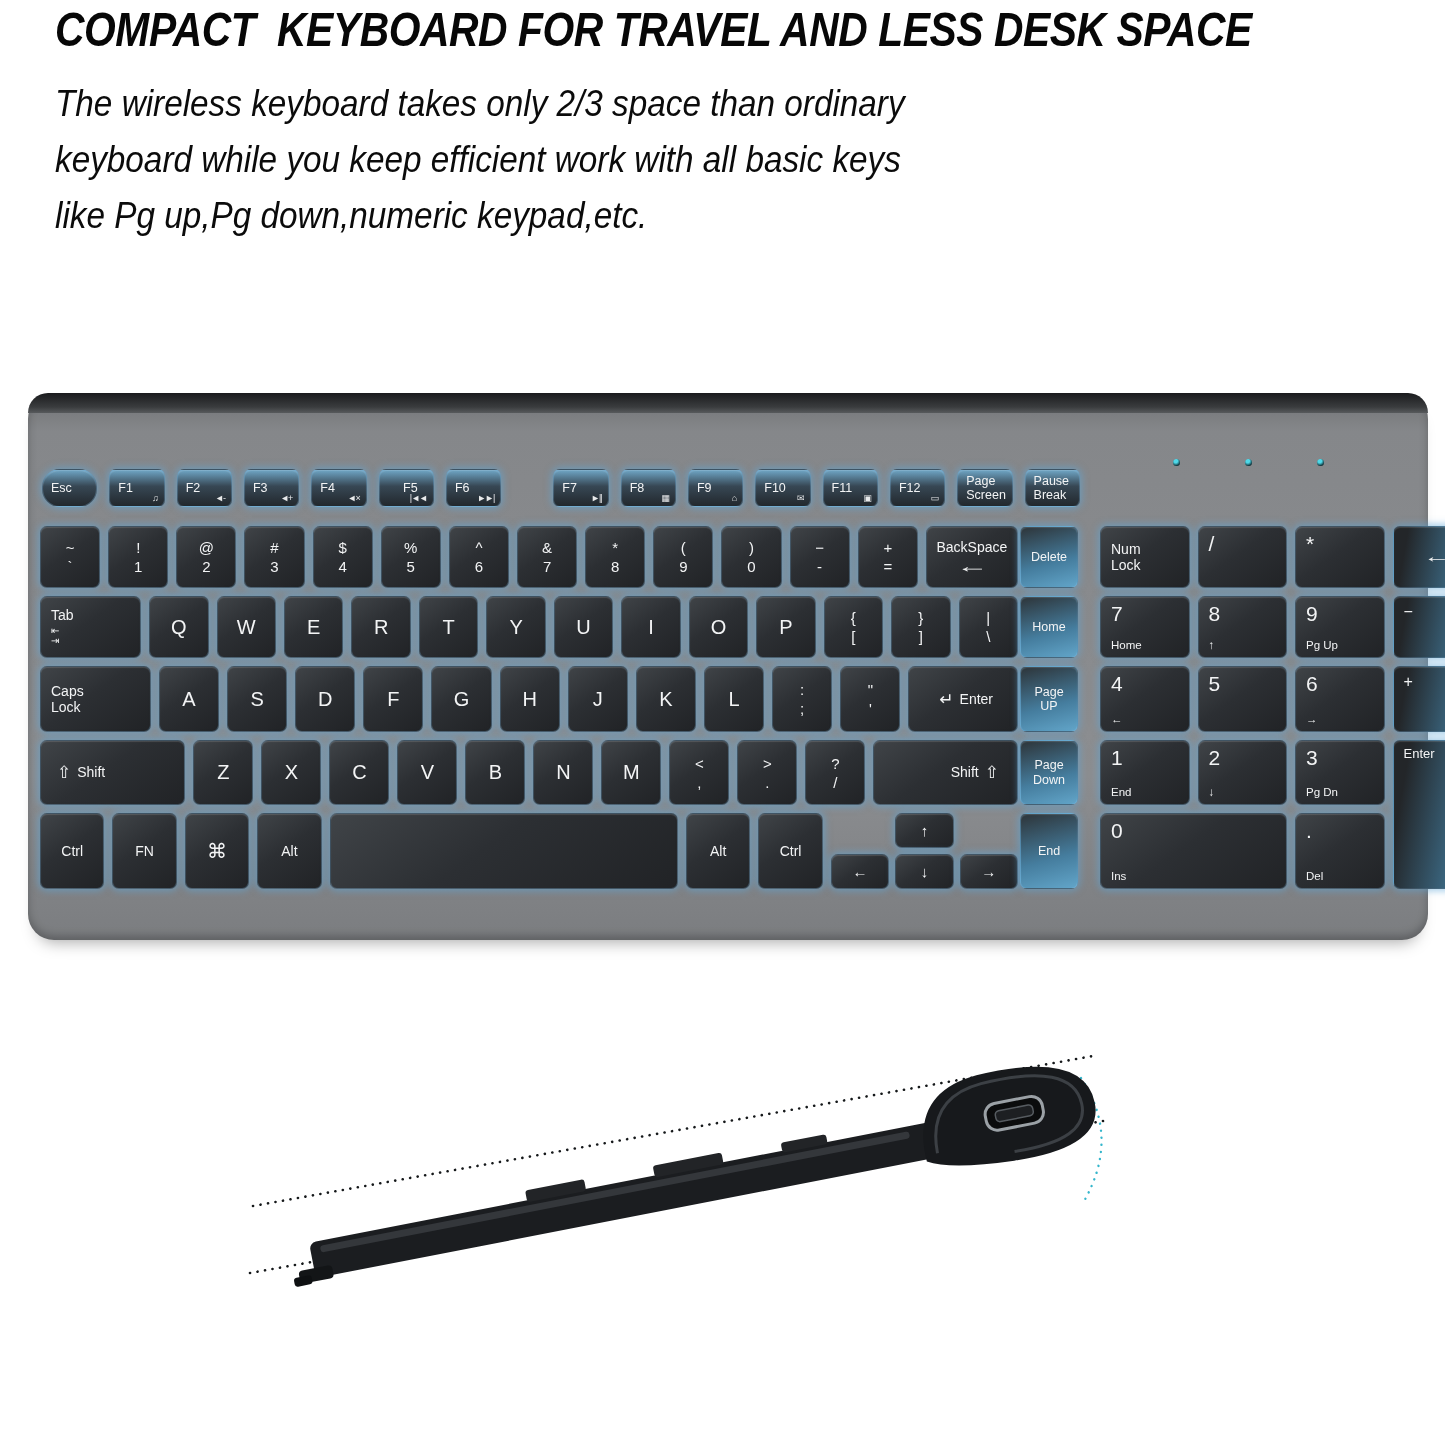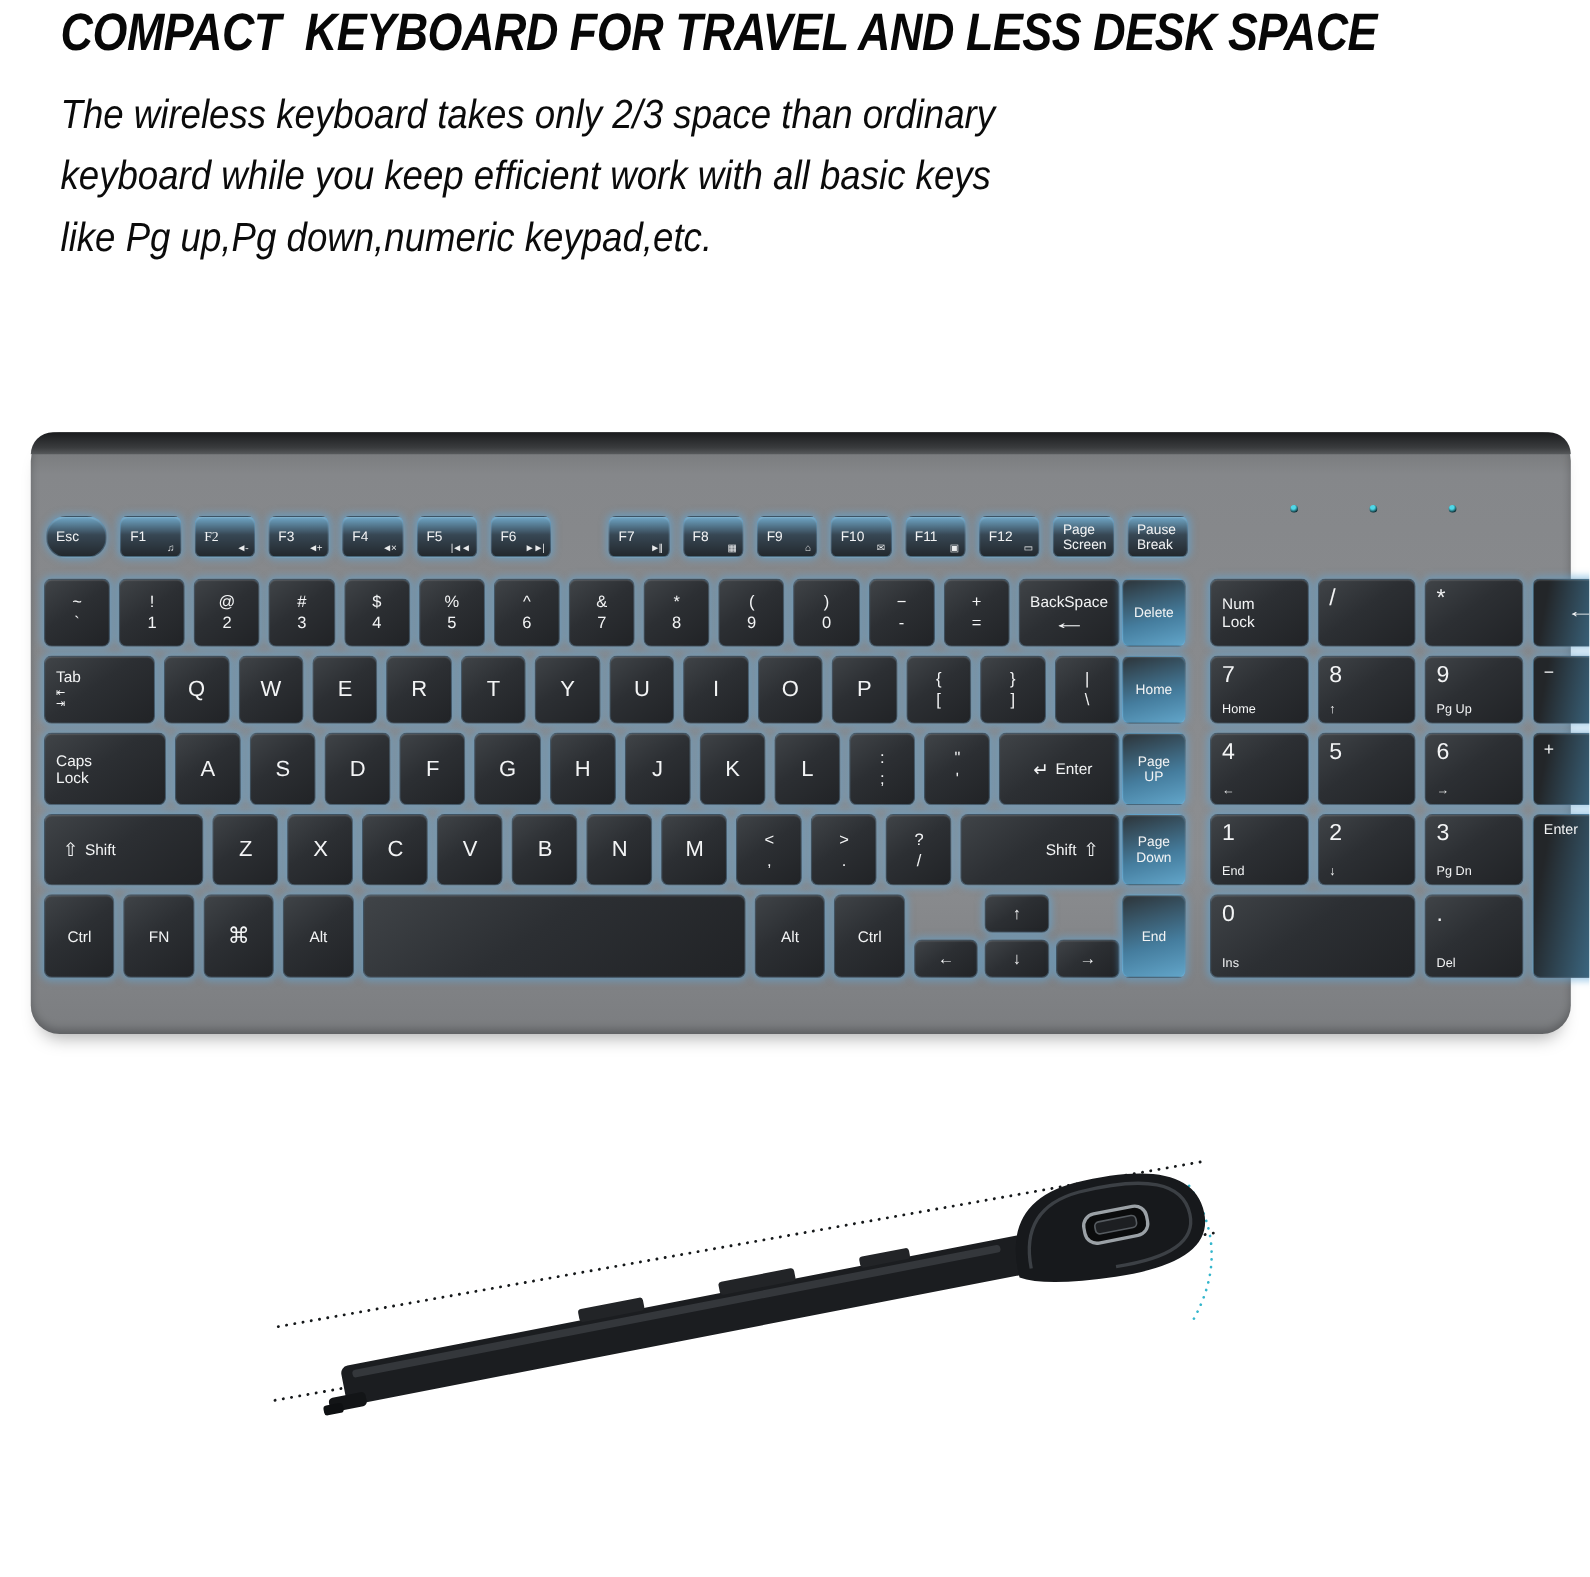--- a/index.html
+++ b/index.html
@@ -95,33 +95,33 @@
       <span class="led"></span>
     </div>
     <div class="fnrow" id="fnrow">
         <div class="key fnk" style="flex: 1 1 0%; border-radius: 18px;">
           <span class="lab sm">Esc</span>
         </div>
         <div class="key fnk" style="flex: 1 1 0%;">
           <span class="lab sm">F1</span>
           <span class="fico">♫</span>
         </div>
-        <div class="key fnk" style="flex: 1 1 0%; font-family: Liberation Serif, serif;">
+        <div class="key fnk" style="flex: 1 1 0%;">
           <span class="lab sm">F2</span>
           <span class="fico">◄-</span>
         </div>
         <div class="key fnk" style="flex: 1 1 0%; align-items: center;">
           <span class="lab sm">F3</span>
           <span class="fico">◄+</span>
         </div>
         <div class="key fnk" style="flex: 1 1 0%;">
           <span class="lab sm">F4</span>
           <span class="fico">◄×</span>
         </div>
-        <div class="key fnk" style="flex: 1 1 0%;">
+        <div class="key fnk" style="flex: 1 1 0%; justify-content: center;">
           <span class="lab sm">F5</span>
           <span class="fico">|◄◄</span>
         </div>
         <div class="key fnk" style="flex: 1 1 0%;">
           <span class="lab sm">F6</span>
           <span class="fico">►►|</span>
         </div>
         <div class="key fnk" style="flex: 1 1 0%; margin-left: 40px;">
           <span class="lab sm">F7</span>
           <span class="fico">►||</span>

